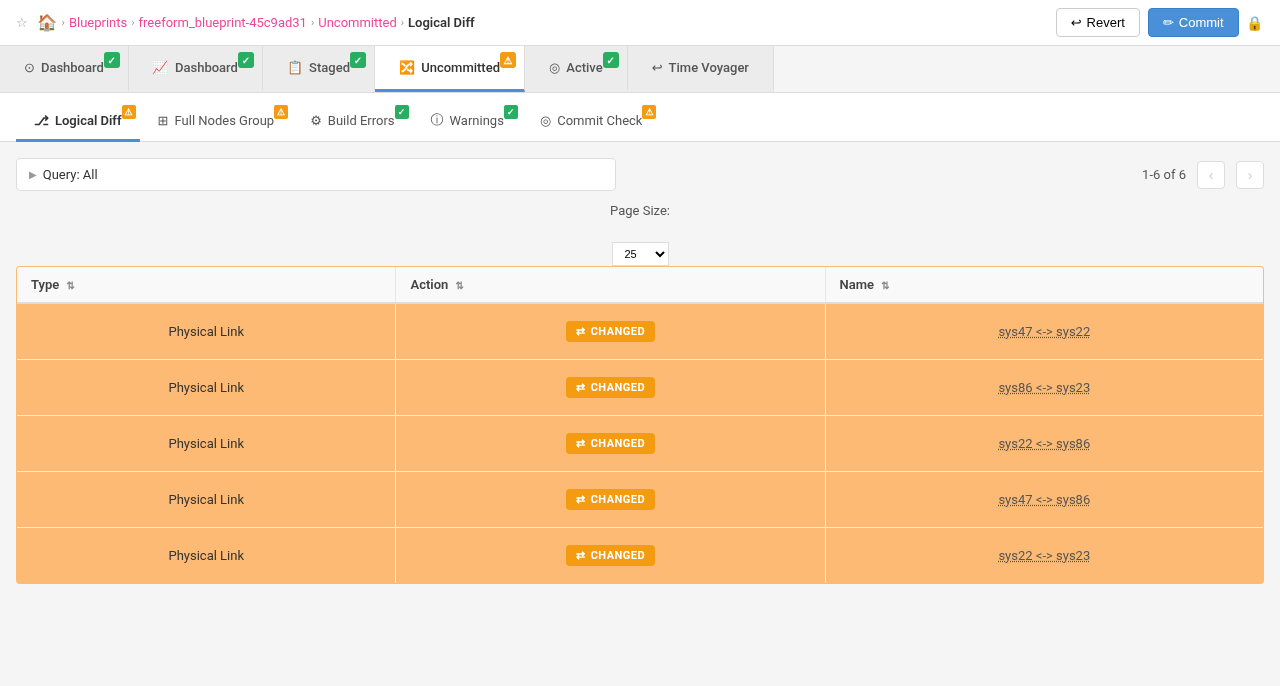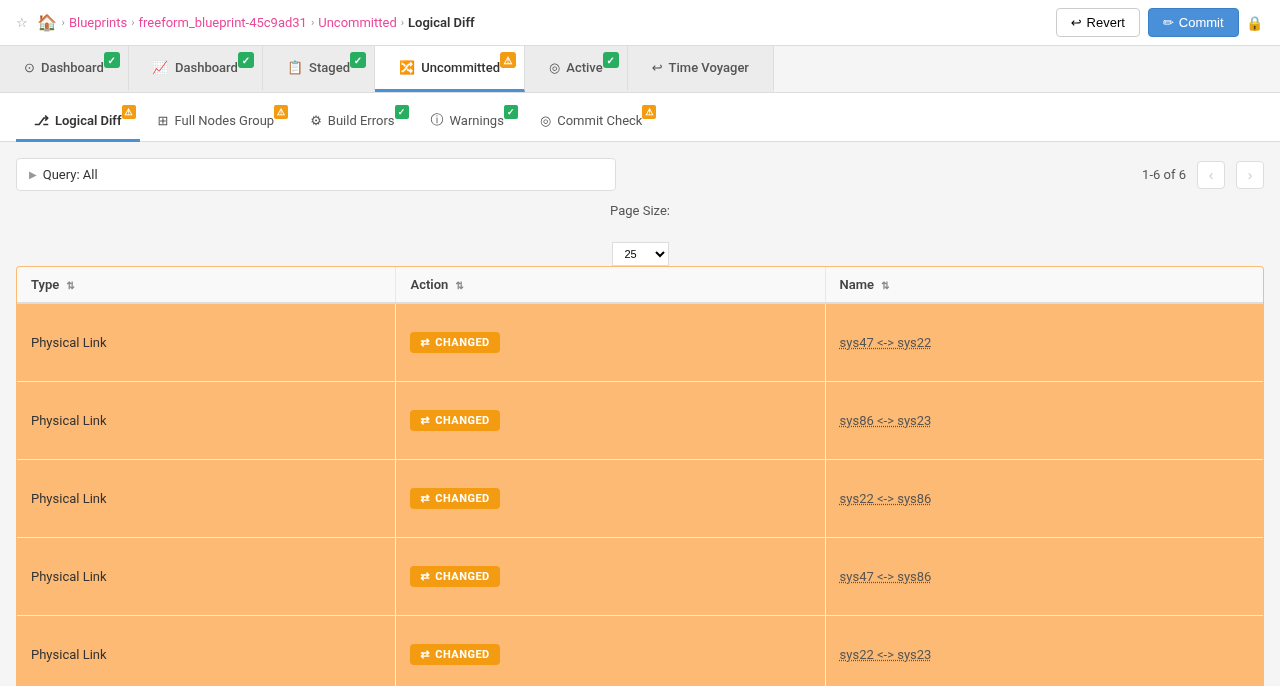--- a/index.html
+++ b/index.html
@@ -168,24 +168,25 @@
       text-align: left;
       padding: 10px 14px;
       border-bottom: 2px solid #ddd;
       border-right: 1px solid #e8e8e8;
       font-weight: 600;
       font-size: 13px;
       color: #444;
     }
     .diff-table th:last-child { border-right: none; }
     .diff-table td {
-      padding: 28px 14px;
+      padding: 17px 14px;
       border-bottom: 1px solid #eee;
       border-right: 1px solid #f0f0f0;
       font-size: 13px;
+      text-align: center;
     }
     .diff-table td:last-child { border-right: none; }
     .diff-table tr:last-child td { border-bottom: none; }
 
     .sort-icon { font-size: 10px; color: #888; margin-left: 4px; }
 
     .action-badge {
       display: inline-flex; align-items: center; gap: 5px;
       padding: 4px 10px;
       border-radius: 4px;

